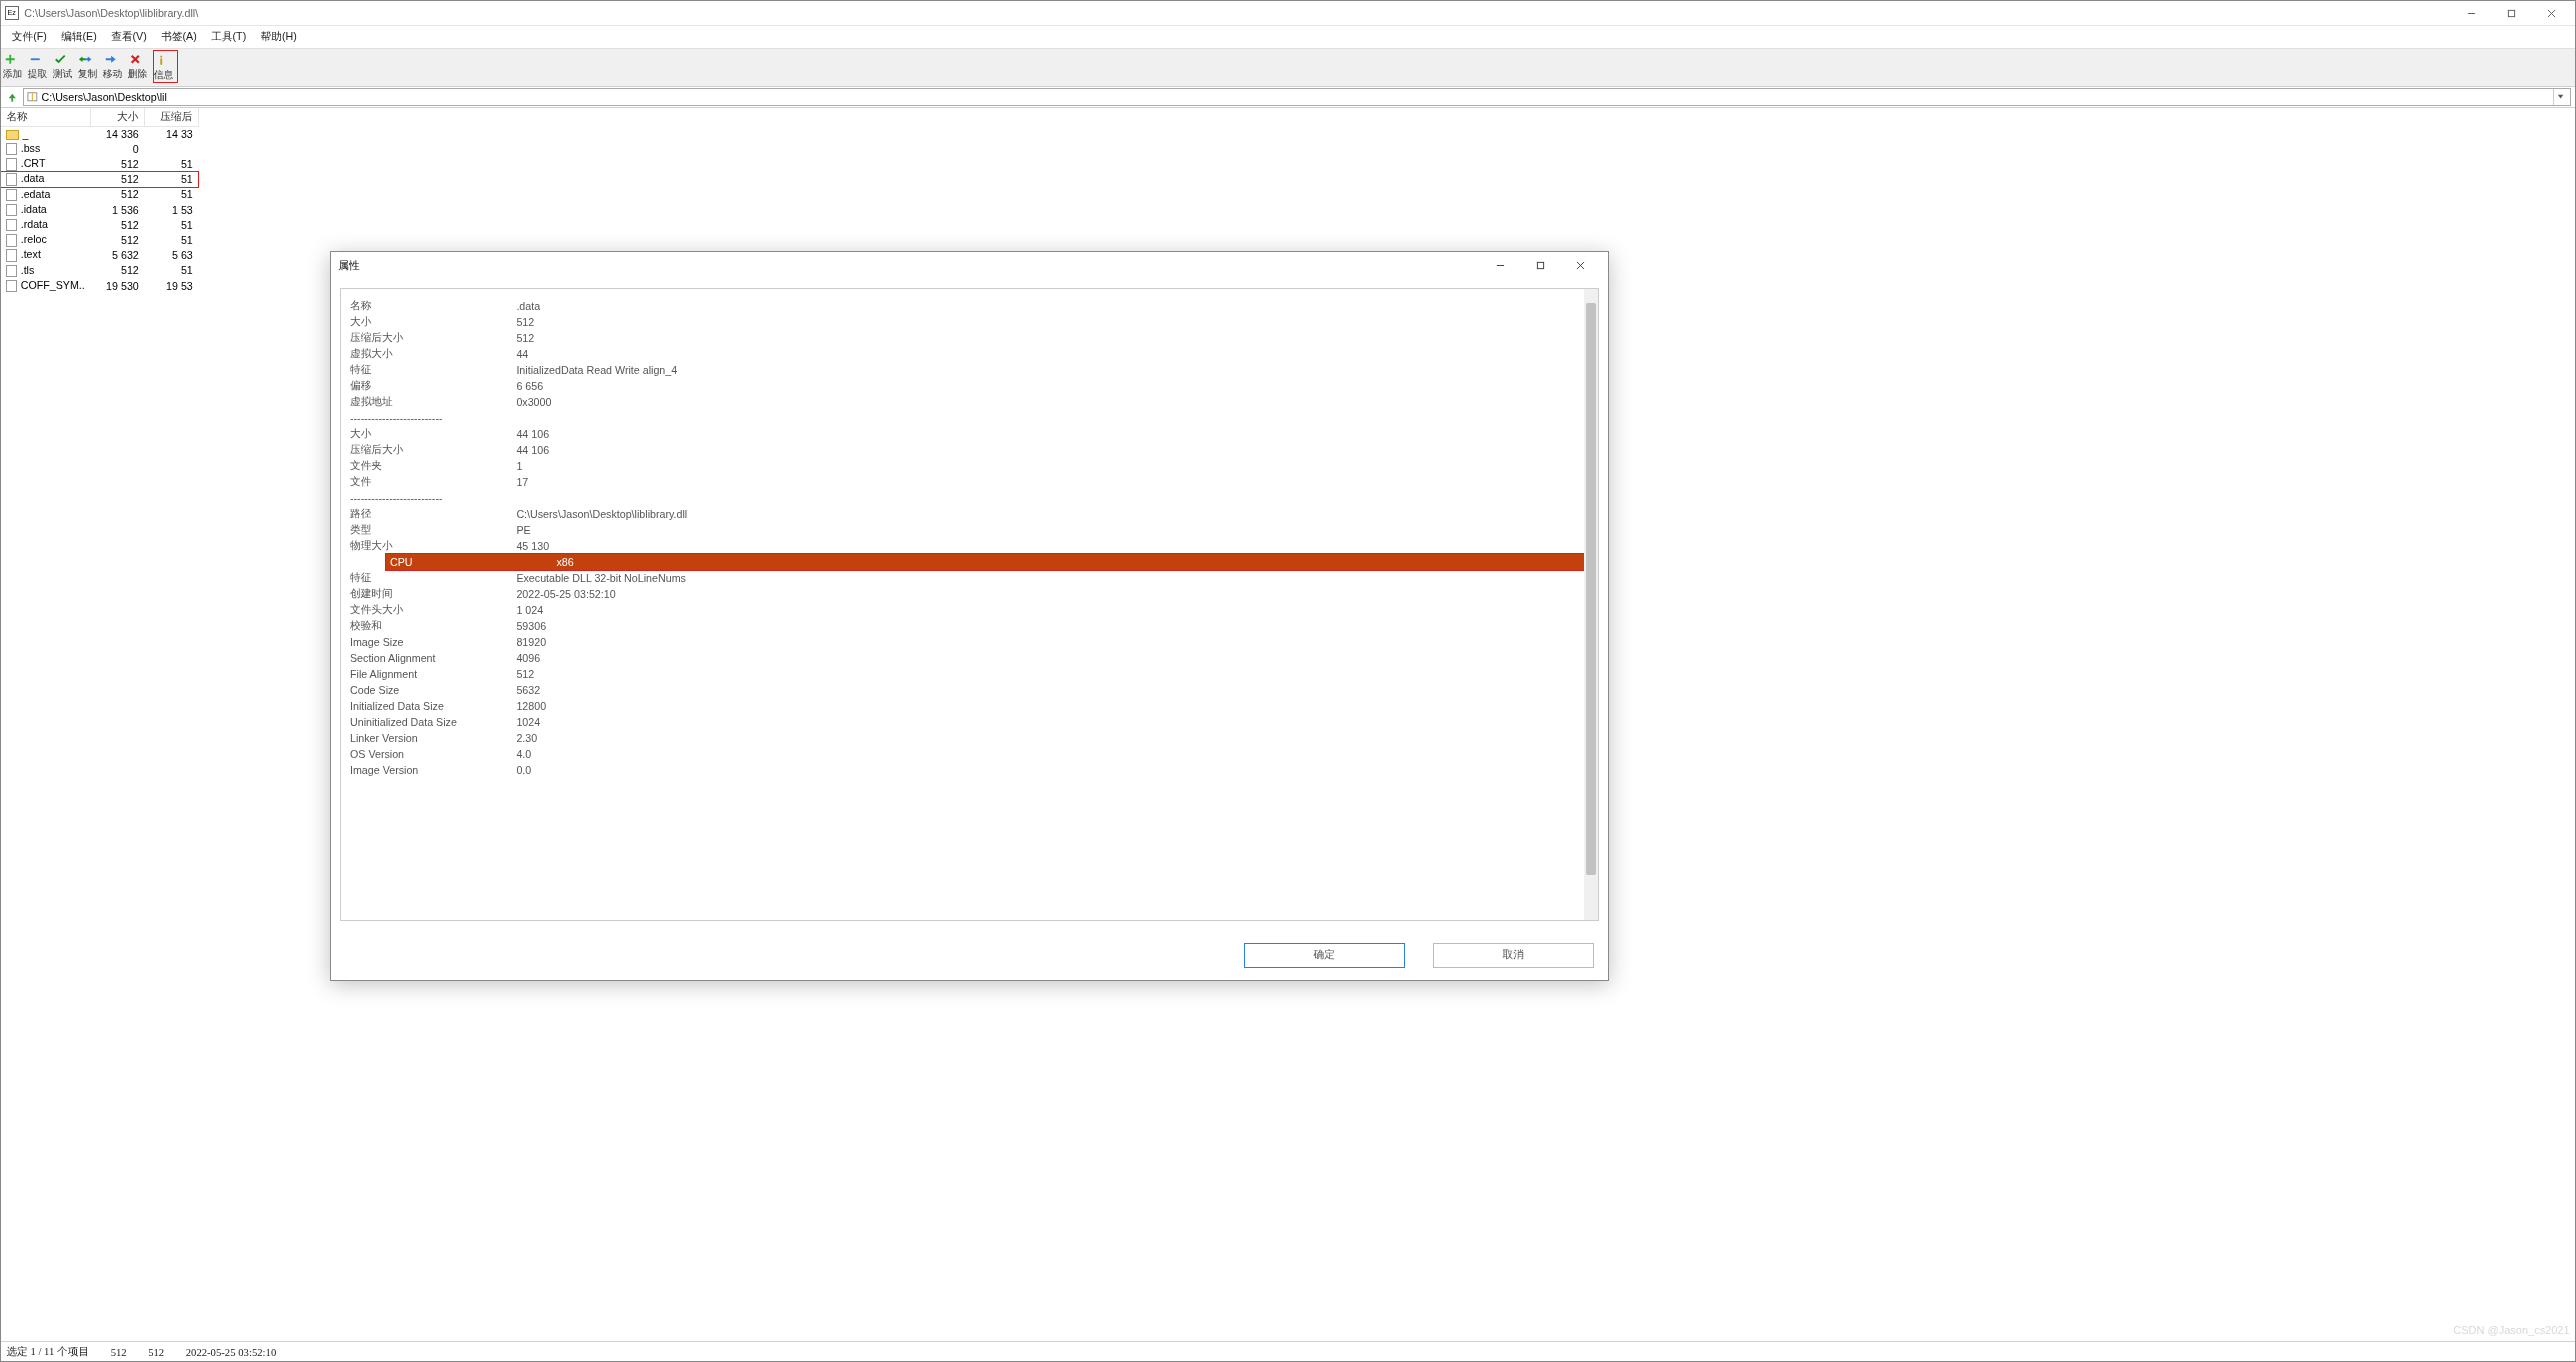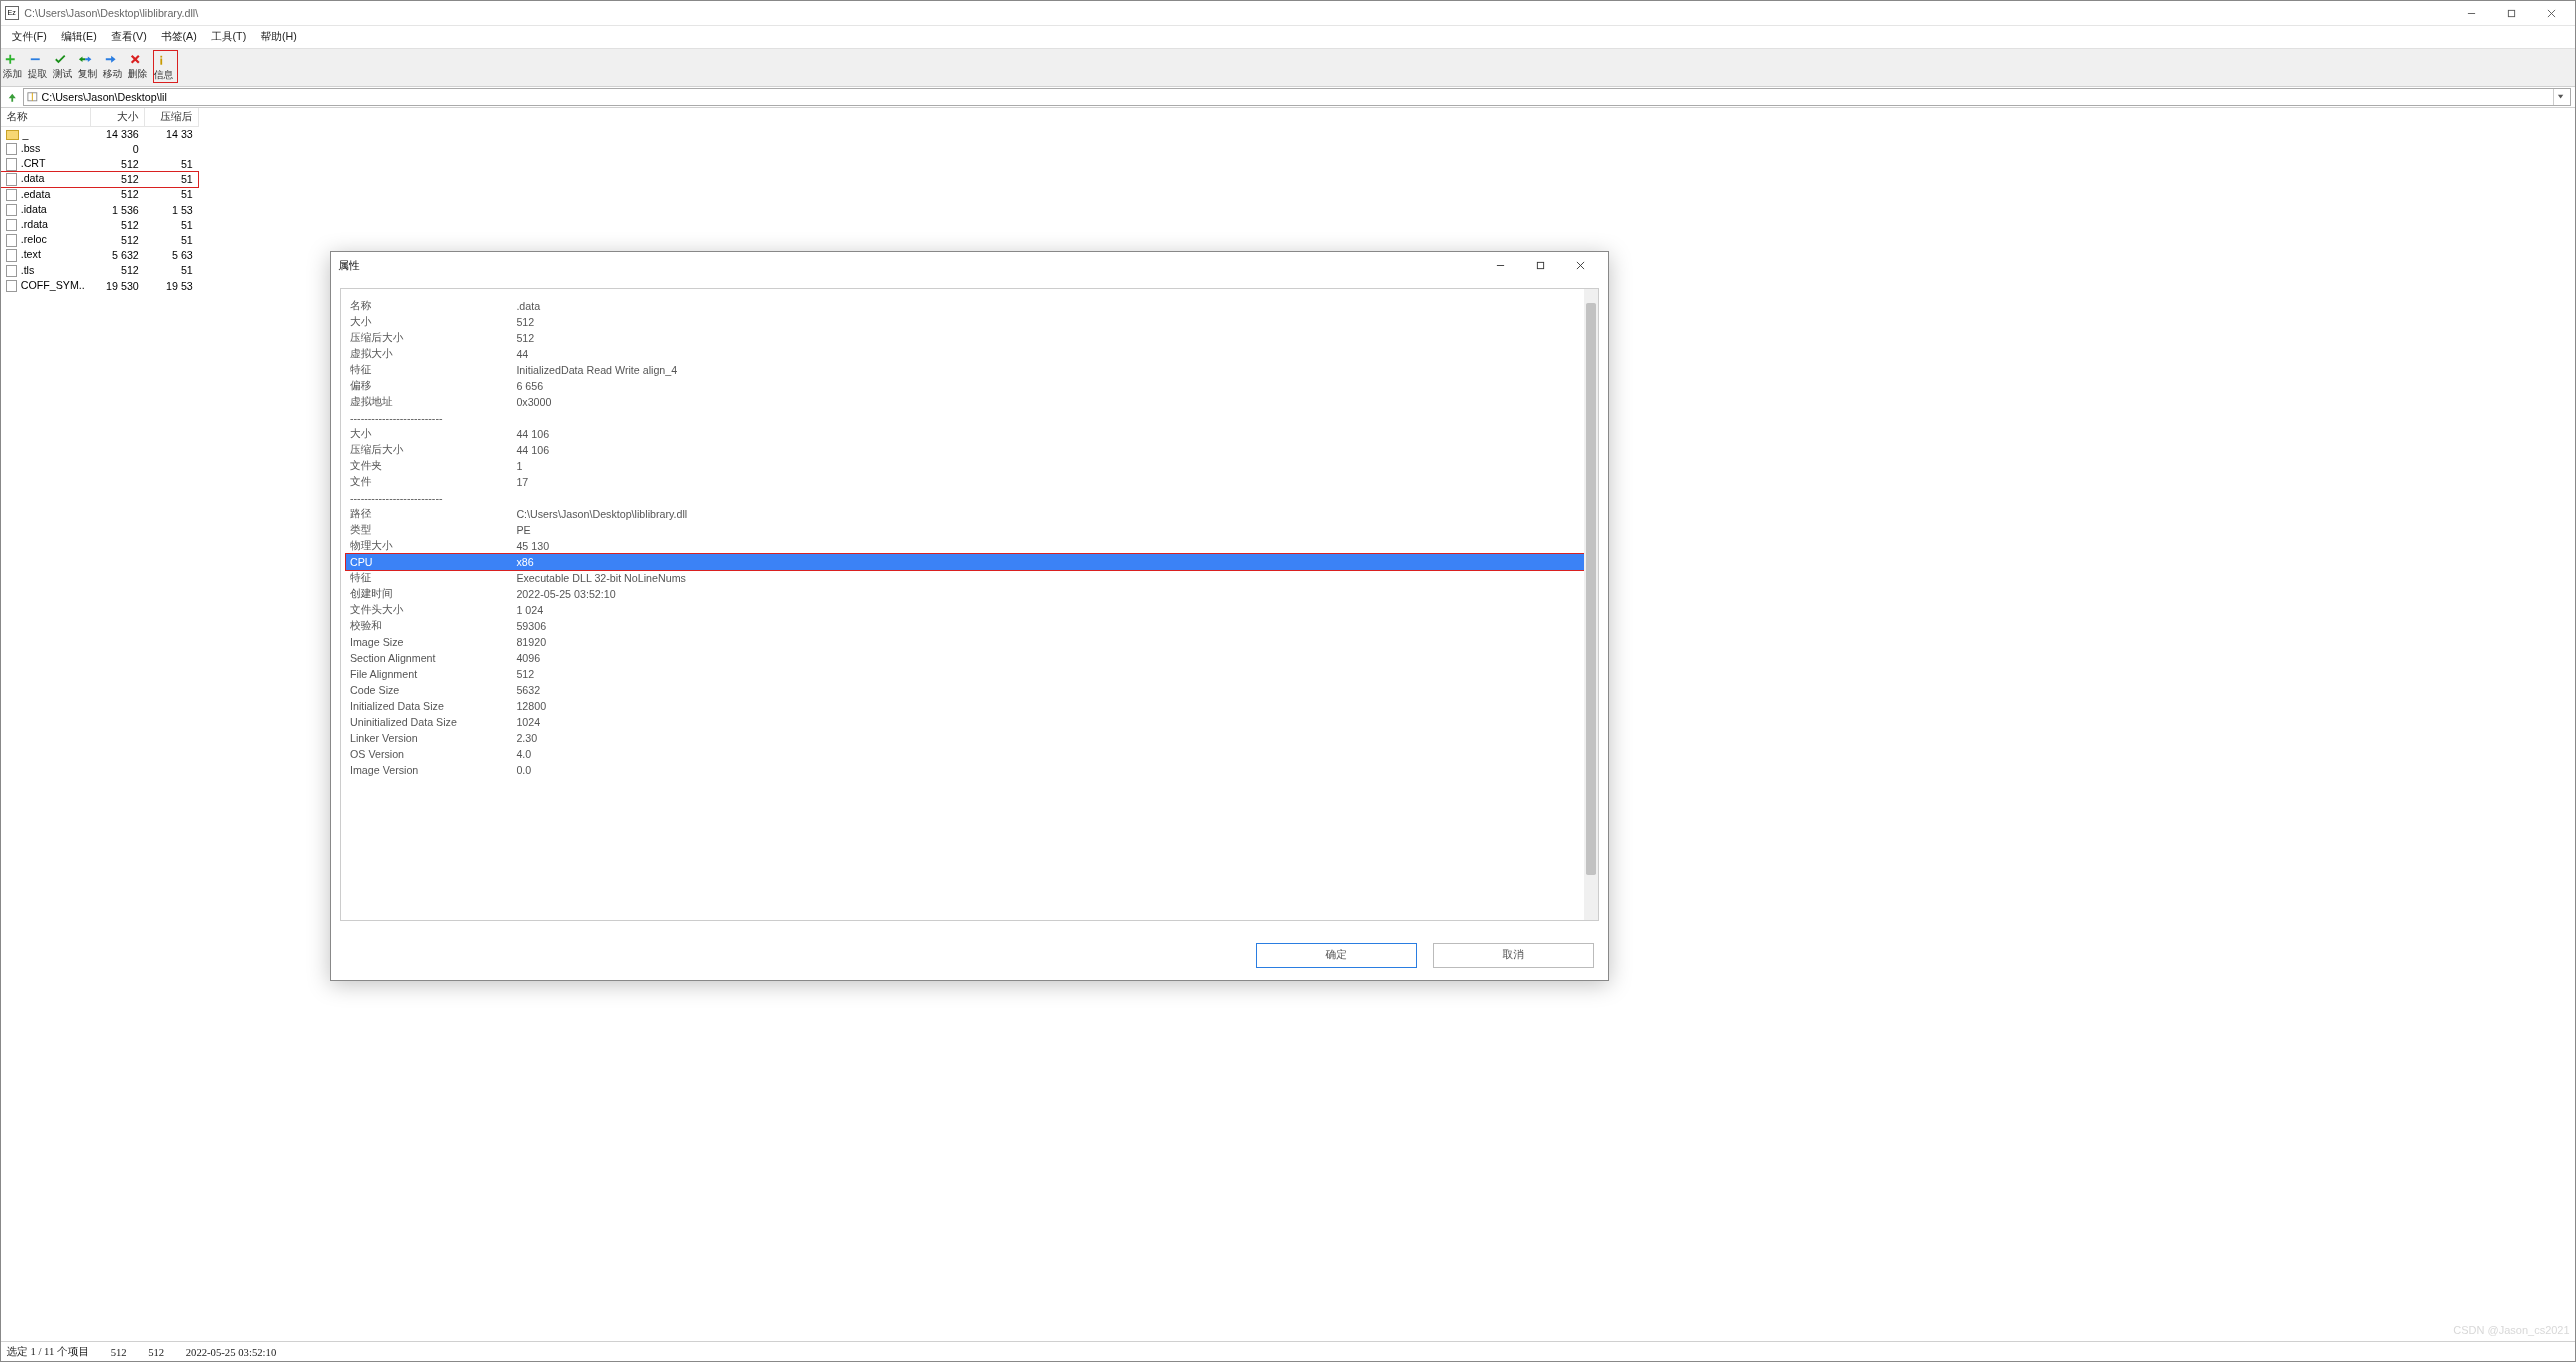--- a/index.html
+++ b/index.html
@@ -49,26 +49,26 @@
 .dialog { position: absolute; left: 329px; top: 143px; width: 1279px; height: 730px; background: #fff; border: 0.9px solid #888; box-shadow: 0 3.6px 21.5px rgba(0,0,0,0.25); display: flex; flex-direction: column; }
 .dialog .dlg-title { height: 27px; display: flex; align-items: center; padding: 0 7.2px; }
 .dialog .dlg-title .dlg-controls { margin-left: auto; display: flex; }
 .dialog .dlg-title .dlg-btn { width: 40px; height: 23px; display:flex; align-items:center; justify-content:center; color:#333; }
 .dialog .dlg-body { flex: 1; padding: 9px; display: flex; }
 .dialog .props-panel { flex: 1; border: 0.9px solid #ccc; background: #fff; position: relative; overflow: hidden; }
 .dialog .props-inner { position:absolute; inset:0 14.3px 0 0; overflow:hidden; padding: 9px 0 0 5.4px; }
 .dialog .props-scroll { position:absolute; right:0; top:0; bottom:0; width:14.3px; background:#f0f0f0; }
 .dialog .props-scroll .thumb { position:absolute; left:1.8px; right:1.8px; top:14.3px; height:572px; background:#c2c2c2; border-radius:1.8px; }
 .dialog .prop-row { display: flex; height: 16px; align-items: center; }
-.dialog .prop-row.selected { background: #3b82f6; color: #fff; outline: 1.8px solid #d92020; outline-offset:-0.9px; }
+.dialog .prop-row.selected { background: #c2410c; color: #fff; outline: 1.8px solid #d92020; outline-offset:-0.9px;margin-left:40px; }
 .dialog .prop-label { width: 170px; padding-left: 3.6px; color: #555; }
 .dialog .prop-value { flex: 1; color: #555; }
 .dialog .prop-row.selected .prop-label, .dialog .prop-row.selected .prop-value { color:#fff; }
 .dialog .prop-sep { color: #555; padding-left:3.6px; height:16px; display:flex; align-items:center; }
-.dialog .dlg-footer { height: 50px; display: flex; align-items: center; justify-content: flex-end; padding: 0 14.3px; gap: 16px; }
+.dialog .dlg-footer { height: 50px; display: flex; align-items: center; justify-content: flex-end; padding: 0 14.3px; gap: 28px; }
 .dialog .dlg-footer button { width: 161px; height: 25px; background: #fff; border: 0.9px solid #bbb; color: #555; }
 .dialog .dlg-footer button.primary { border: 0.9px solid #2a7de1; }
 
 .watermark { position:absolute; right:5.4px; bottom:25px; font-size:11px; color:#d8d8d8; }
 svg { display:block; }
 </style>
 </head>
 <body>
 
 <div class="window">

